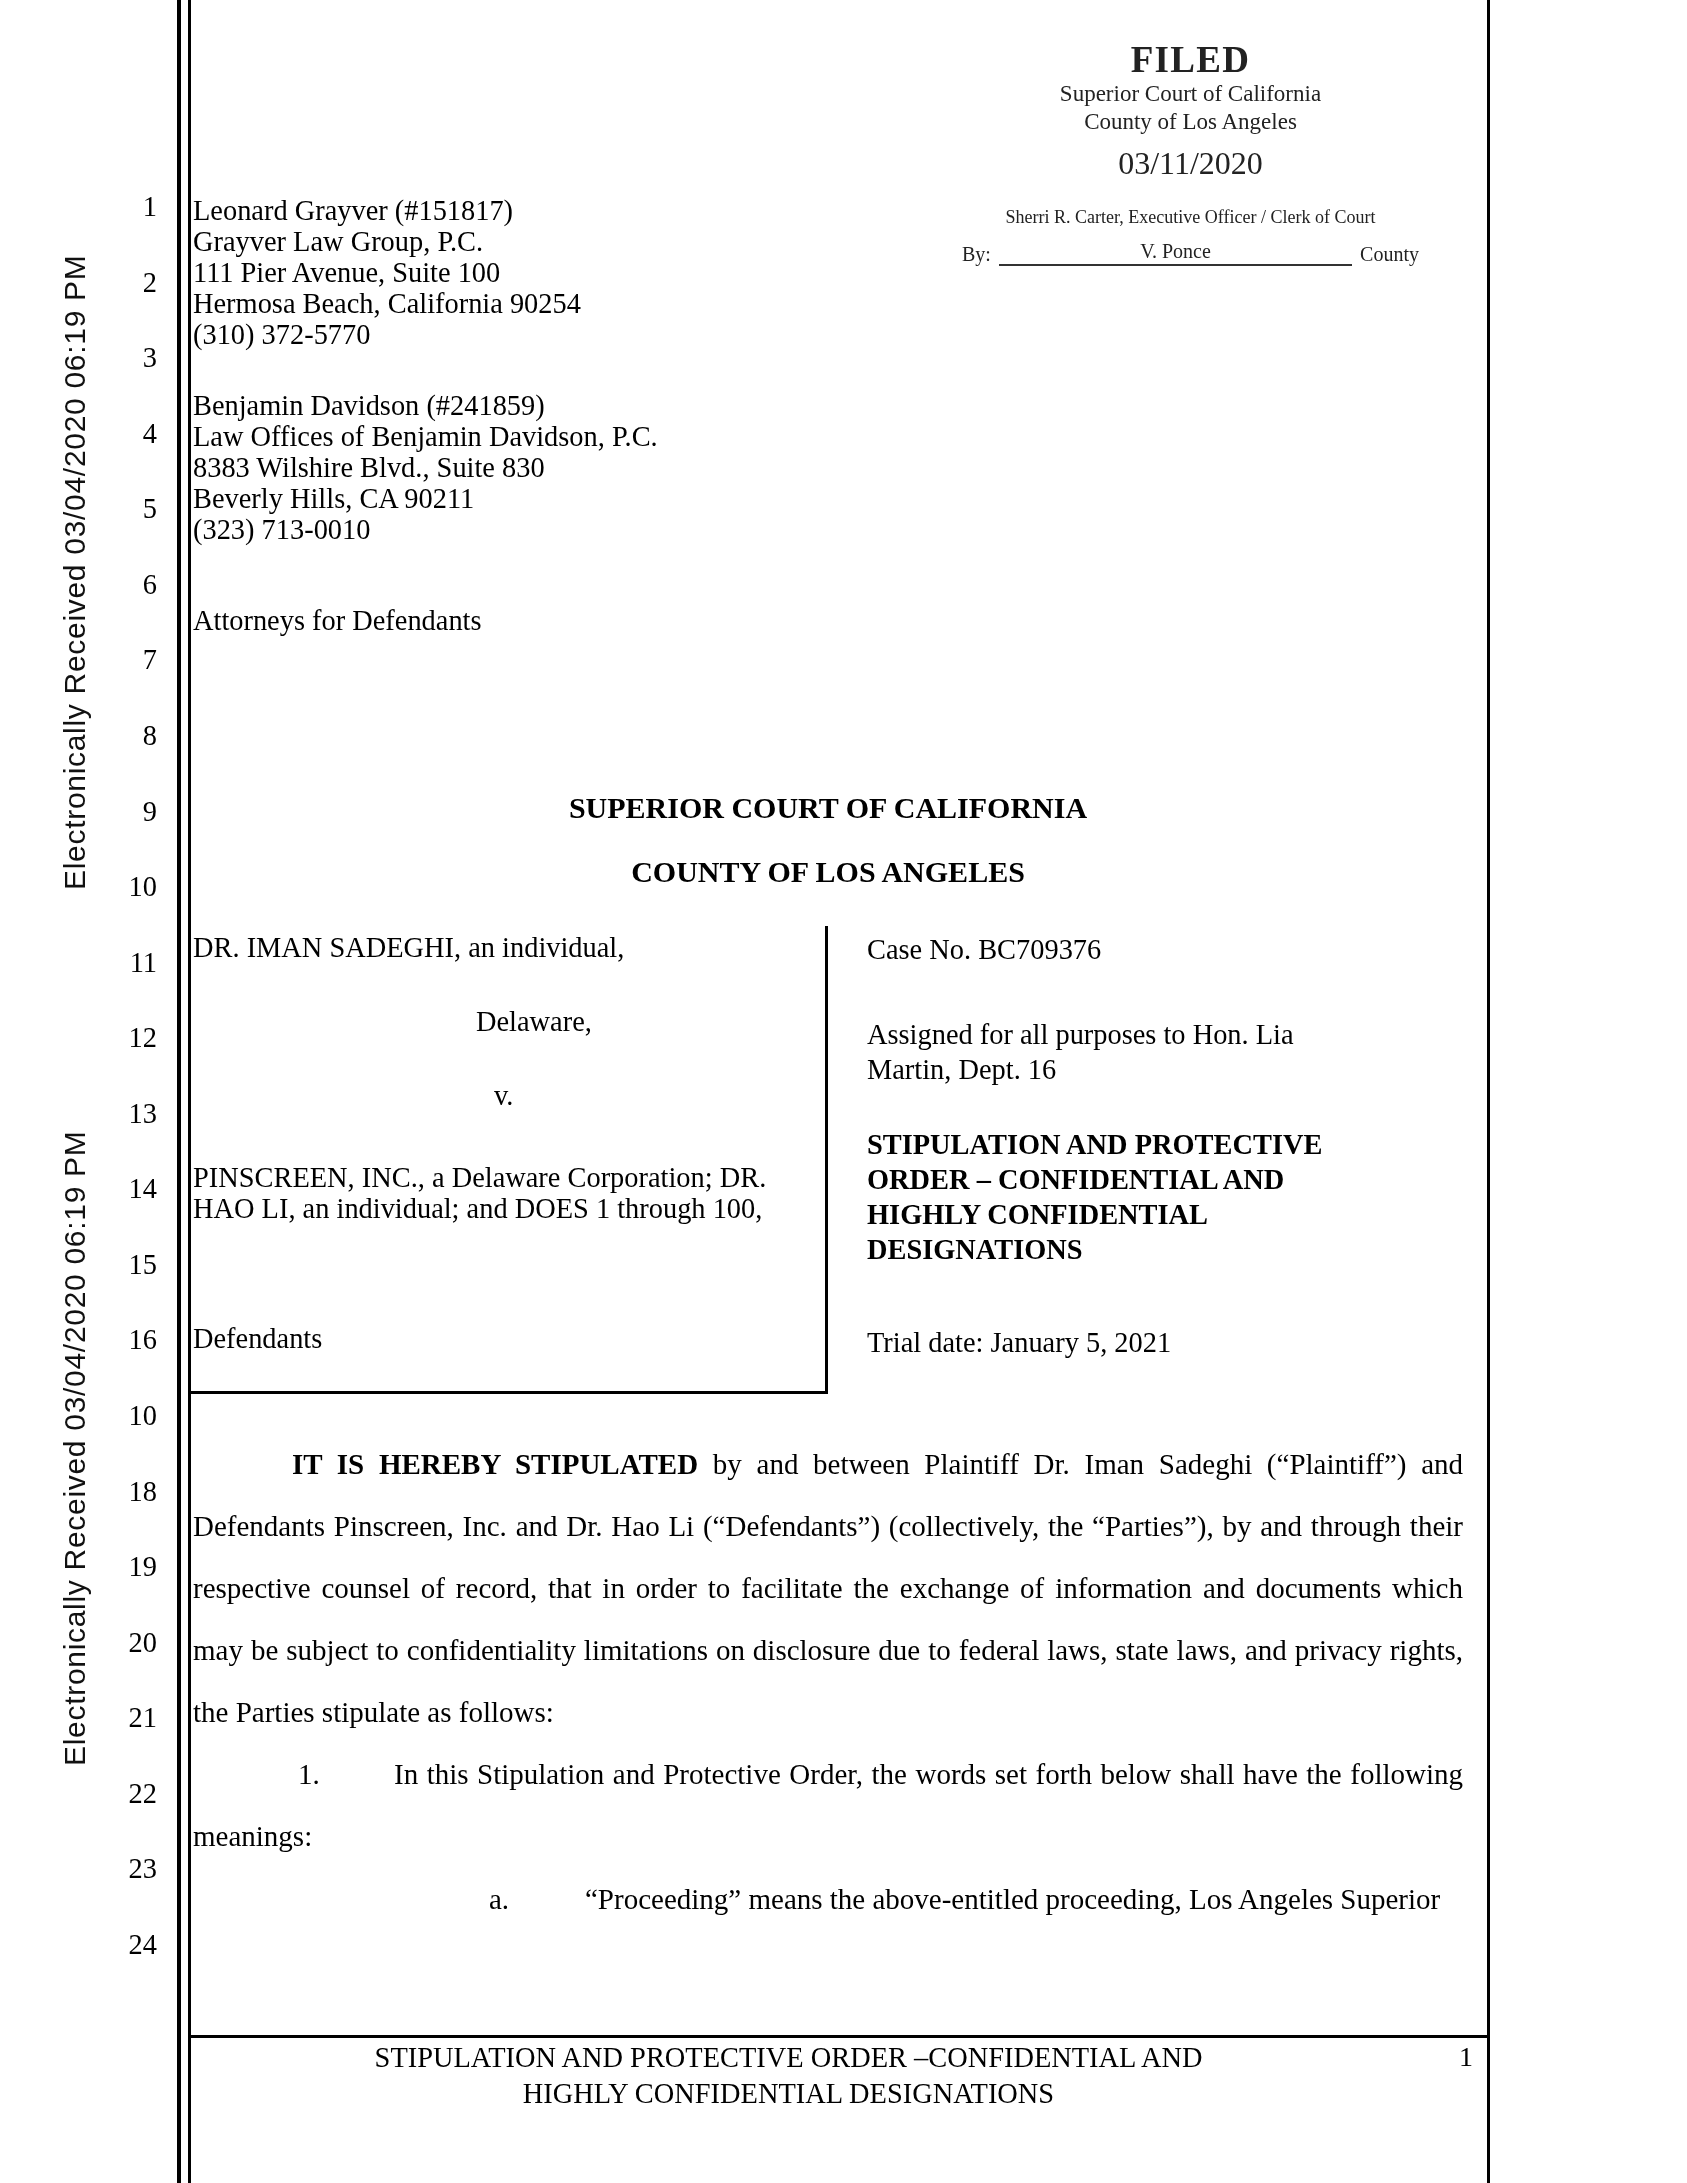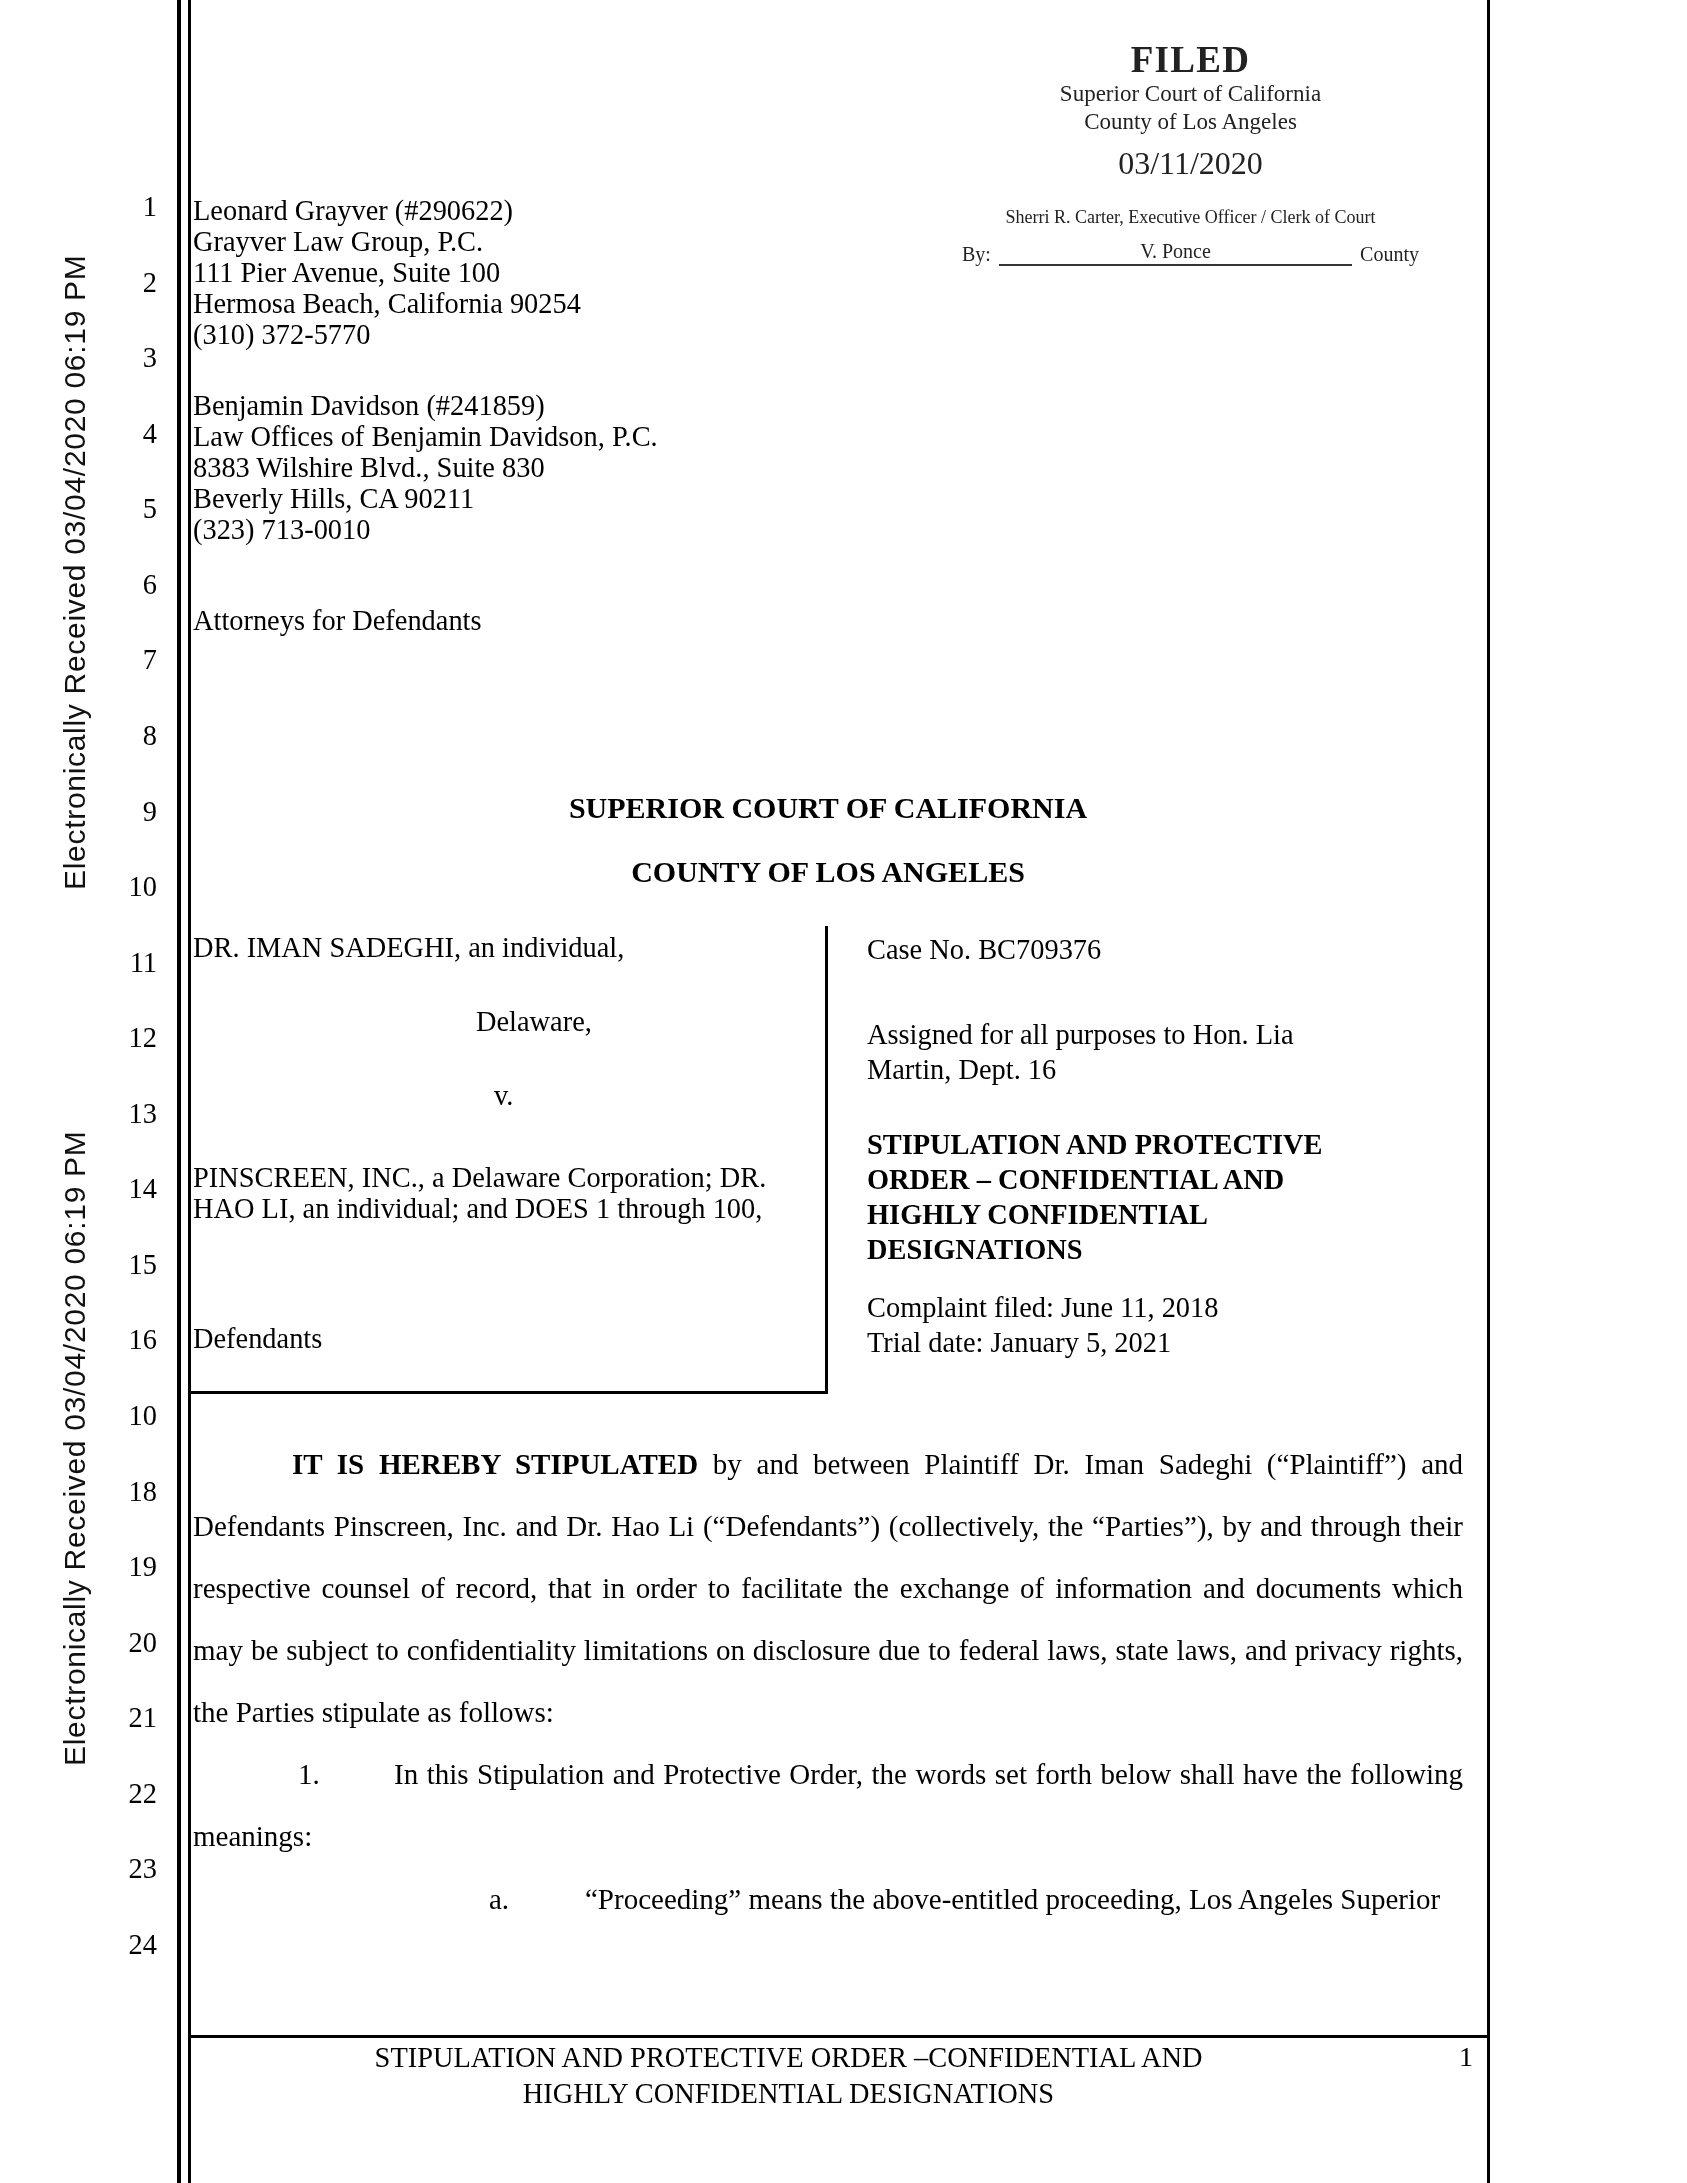--- a/index.html
+++ b/index.html
@@ -95,21 +95,21 @@
     <div class="t3">03/11/2020</div>
     <div class="t4">Sherri R. Carter, Executive Officer / Clerk of Court</div>
     <div class="byline">
       <span>By:</span>
       <span class="fill">V. Ponce</span>
       <span>County</span>
     </div>
   </div>
 
   <div class="block" style="top:195px;">
-      <div>Leonard Grayver (#290622)</div>
+      <div>Leonard Grayver (#151817)</div>
       <div>Grayver Law Group, P.C.</div>
       <div>111 Pier Avenue, Suite 100</div>
       <div>Hermosa Beach, California 90254</div>
       <div>(310) 372-5770</div>
     </div>
   <div class="block" style="top:390px;">
       <div>Benjamin Davidson (#241859)</div>
       <div>Law Offices of Benjamin Davidson, P.C.</div>
       <div>8383 Wilshire Blvd., Suite 830</div>
       <div>Beverly Hills, CA 90211</div>
@@ -125,21 +125,20 @@
 
   <div class="cap-text" style="left:193px;top:932px;">DR. IMAN SADEGHI, an individual,</div>
   <div class="cap-text" style="left:476px;top:1006px;">Delaware,</div>
   <div class="cap-text" style="left:494px;top:1080px;">v.</div>
   <div class="cap-text" style="left:193px;top:1162px;width:595px;">PINSCREEN, INC., a Delaware Corporation; DR. HAO LI, an individual; and DOES 1 through 100,</div>
   <div class="cap-text" style="left:193px;top:1323px;">Defendants</div>
 
   <div class="cap-right" style="top:932px;">Case No. BC709376</div>
   <div class="cap-right" style="top:1017px;width:516px;">Assigned for all purposes to Hon. Lia Martin, Dept. 16</div>
   <div class="cap-right bold" style="top:1127px;width:536px;line-height:35px;">STIPULATION AND PROTECTIVE ORDER – CONFIDENTIAL AND HIGHLY CONFIDENTIAL DESIGNATIONS</div>
-  <div class="cap-right" style="top:1290px;">Complaint filed: June 11, 2018</div>
   <div class="cap-right" style="top:1325px;">Trial date: January 5, 2021</div>
 
   <div class="body-par ind1" style="top:1433px;">
     <span class="bold">IT IS HEREBY STIPULATED</span><span> by and between Plaintiff Dr. Iman Sadeghi (“Plaintiff”) and Defendants Pinscreen, Inc. and Dr. Hao Li (“Defendants”) (collectively, the “Parties”), by and through their respective counsel of record, that in order to facilitate the exchange of information and documents which may be subject to confidentiality limitations on disclosure due to federal laws, state laws, and privacy rights, the Parties stipulate as follows:</span>
   </div>
 
   <div class="body-par" style="top:1743px;text-indent:105px;">
     <span class="num-cell">1.</span><span>In this Stipulation and Protective Order, the words set forth below shall have the following meanings:</span>
   </div>
 

